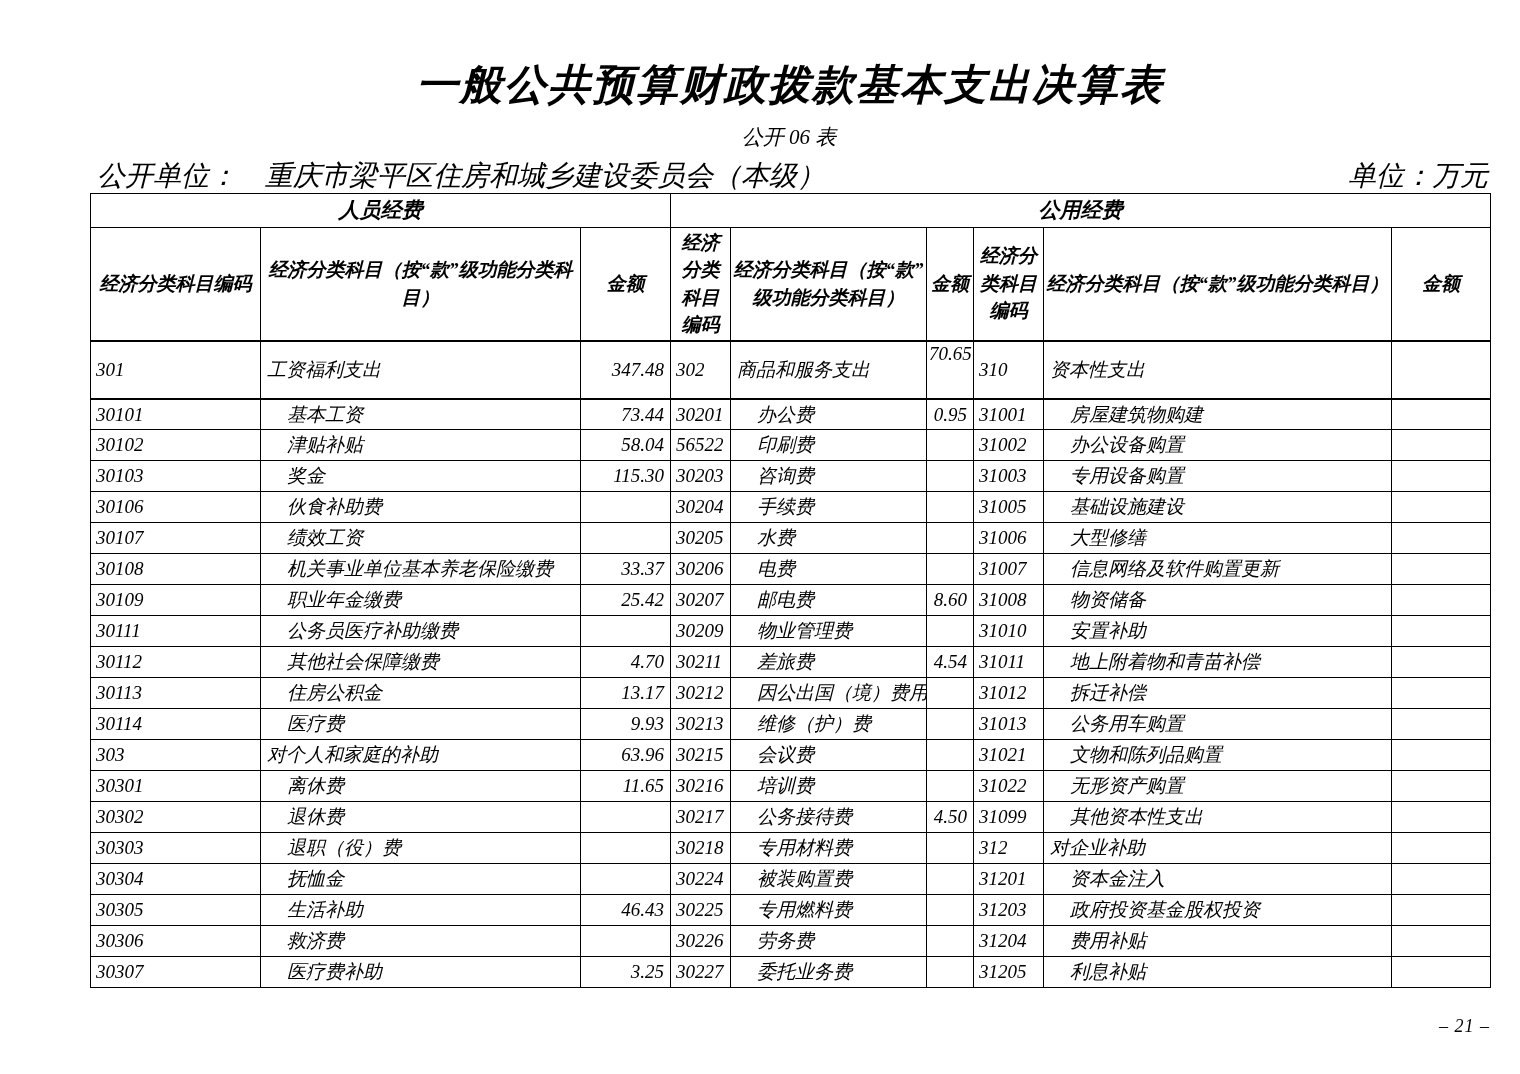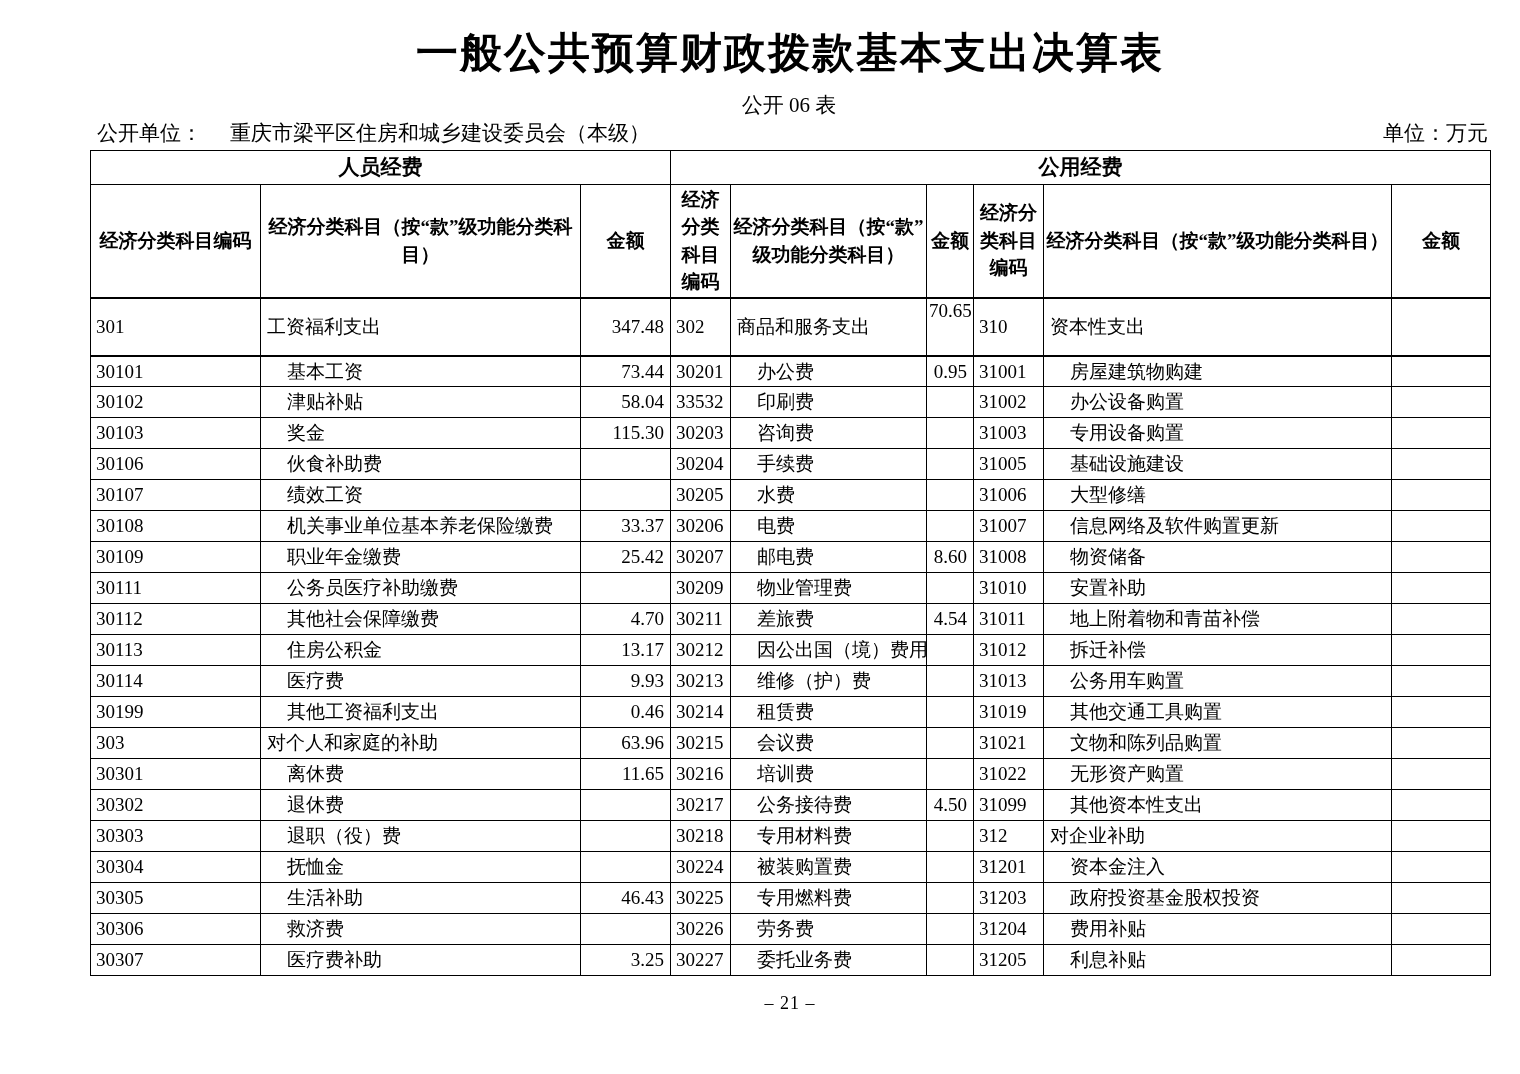--- a/index.html
+++ b/index.html
@@ -2,43 +2,43 @@
 <html lang="zh"><head>
 <meta charset="utf-8">
 <style>
   * { box-sizing: border-box; margin: 0; padding: 0; }
   html, body {
     background: #ffffff;
     color: #000000;
     font-family: "Liberation Serif", "DejaVu Serif", serif;
   }
   body { width: 1520px; height: 1074px; overflow: hidden; }
-  .sheet { width: 1400px; margin-left: 90px; padding-top: 30px; }
+  .sheet { width: 1400px; margin-left: 90px; padding-top: 62px; font-style: italic; }
 
   .doc-title {
     text-align: center;
     font-size: 42px;
     font-weight: 700;
     letter-spacing: 2px;
     line-height: 1.1;
   }
   .meta-line-1 {
     margin-top: 16px;
     text-align: center;
     font-size: 21px;
     line-height: 26px;
     padding-right: 2px;
   }
   .meta-line-2 {
     display: flex;
     justify-content: space-between;
     align-items: flex-end;
-    font-size: 21px;
+    font-size: 28px;
     line-height: 26px;
-    margin-top: 2px;
+    margin-top: 13px;
     margin-bottom: 4px;
   }
   .meta-line-2 .left { padding-left: 7px; }
   .unit-name { margin-left: 28px; }
   .meta-line-2 .right { padding-right: 2px; }
 
   table.budget {
     border-collapse: collapse;
     table-layout: fixed;
     width: 1400px;
@@ -70,22 +70,22 @@
     padding: 0 2px;
   }
   .budget td.code  { text-align: left;  padding-left: 5px; }
   .budget td.label { text-align: left;  padding-left: 6px; }
   .budget td.label.indent { padding-left: 26px; }
   .budget td.amount { text-align: right; padding-right: 6px; }
   
   .budget tbody tr.tall td:nth-child(6) { vertical-align: top; padding-top: 1px; }
 
   .page-footer {
-    margin-top: 17px;
-    text-align: center;
+    margin-top: 28px;
+    text-align: right;
     font-size: 18px;
     letter-spacing: 1px;
   }
 </style>
 </head>
 <body>
 
 <div class="sheet">
 
   <div class="doc-title">一般公共预算财政拨款基本支出决算表</div>
@@ -148,21 +148,21 @@
           <td class="label indent">办公费</td>
           <td class="amount">0.95</td>
           <td class="code">31001</td>
           <td class="label indent">房屋建筑物购建</td>
           <td class="amount"></td>
         </tr>
         <tr>
           <td class="code">30102</td>
           <td class="label indent">津贴补贴</td>
           <td class="amount">58.04</td>
-          <td class="code">33532</td>
+          <td class="code">56522</td>
           <td class="label indent">印刷费</td>
           <td class="amount"></td>
           <td class="code">31002</td>
           <td class="label indent">办公设备购置</td>
           <td class="amount"></td>
         </tr>
         <tr>
           <td class="code">30103</td>
           <td class="label indent">奖金</td>
           <td class="amount">115.30</td>
@@ -255,31 +255,20 @@
           <td class="label indent">医疗费</td>
           <td class="amount">9.93</td>
           <td class="code">30213</td>
           <td class="label indent">维修（护）费</td>
           <td class="amount"></td>
           <td class="code">31013</td>
           <td class="label indent">公务用车购置</td>
           <td class="amount"></td>
         </tr>
         <tr>
-          <td class="code">30199</td>
-          <td class="label indent">其他工资福利支出</td>
-          <td class="amount">0.46</td>
-          <td class="code">30214</td>
-          <td class="label indent">租赁费</td>
-          <td class="amount"></td>
-          <td class="code">31019</td>
-          <td class="label indent">其他交通工具购置</td>
-          <td class="amount"></td>
-        </tr>
-        <tr>
           <td class="code">303</td>
           <td class="label">对个人和家庭的补助</td>
           <td class="amount">63.96</td>
           <td class="code">30215</td>
           <td class="label indent">会议费</td>
           <td class="amount"></td>
           <td class="code">31021</td>
           <td class="label indent">文物和陈列品购置</td>
           <td class="amount"></td>
         </tr>

